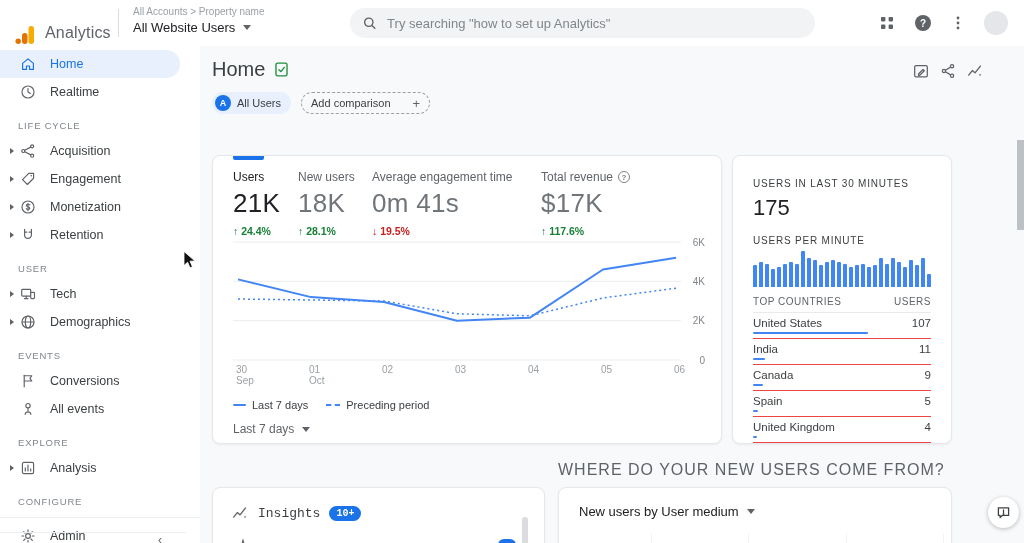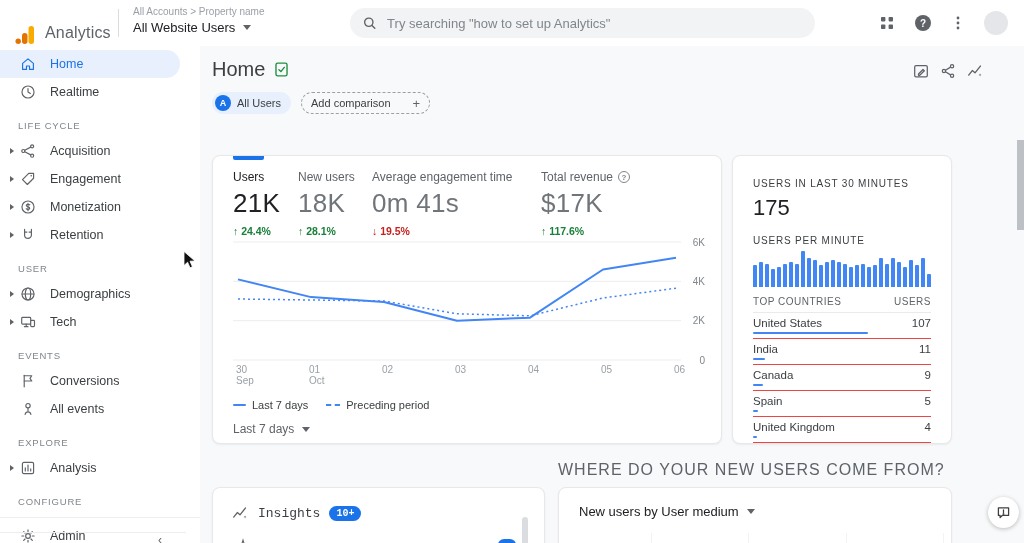--- a/index.html
+++ b/index.html
@@ -221,39 +221,39 @@
           </span>
           <span class="nav-label">Retention</span>
         </div>
         <div class="nav-section-label">USER</div>
         <div class="nav-item">
           <span class="expander">
             <i class="tri"></i>
           </span>
           <span class="nav-icon">
             <svg class="icon" width="18" height="18" viewBox="0 0 20 20" fill="none" stroke="currentColor" stroke-width="1.3" stroke-linecap="round" stroke-linejoin="round">
+              <rect x="3" y="4.8" width="10" height="7.6" rx="1"></rect>
+              <path d="M8 12.4v2.6M6 15.2h4"></path>
+              <rect x="13" y="8.2" width="4.2" height="7" rx="1" fill="#fff"></rect>
+            </svg>
+          </span>
+          <span class="nav-label">Tech</span>
+        </div>
+        <div class="nav-item">
+          <span class="expander">
+            <i class="tri"></i>
+          </span>
+          <span class="nav-icon">
+            <svg class="icon" width="18" height="18" viewBox="0 0 20 20" fill="none" stroke="currentColor" stroke-width="1.3" stroke-linecap="round" stroke-linejoin="round">
               <circle cx="10" cy="10" r="6.7"></circle>
               <ellipse cx="10" cy="10" rx="3" ry="6.7"></ellipse>
               <path d="M3.6 10h12.8"></path>
             </svg>
           </span>
           <span class="nav-label">Demographics</span>
-        </div>
-        <div class="nav-item">
-          <span class="expander">
-            <i class="tri"></i>
-          </span>
-          <span class="nav-icon">
-            <svg class="icon" width="18" height="18" viewBox="0 0 20 20" fill="none" stroke="currentColor" stroke-width="1.3" stroke-linecap="round" stroke-linejoin="round">
-              <rect x="3" y="4.8" width="10" height="7.6" rx="1"></rect>
-              <path d="M8 12.4v2.6M6 15.2h4"></path>
-              <rect x="13" y="8.2" width="4.2" height="7" rx="1" fill="#fff"></rect>
-            </svg>
-          </span>
-          <span class="nav-label">Tech</span>
         </div>
         <div class="nav-section-label">EVENTS</div>
         <div class="nav-item">
           <span class="expander"></span>
           <span class="nav-icon">
             <svg class="icon" width="18" height="18" viewBox="0 0 20 20" fill="none" stroke="currentColor" stroke-width="1.3" stroke-linecap="round" stroke-linejoin="round">
               <path d="M5.8 16.5V3.8"></path>
               <path d="M5.8 4.2h8.4l-2 2.9 2 2.9H5.8"></path>
             </svg>
           </span>

